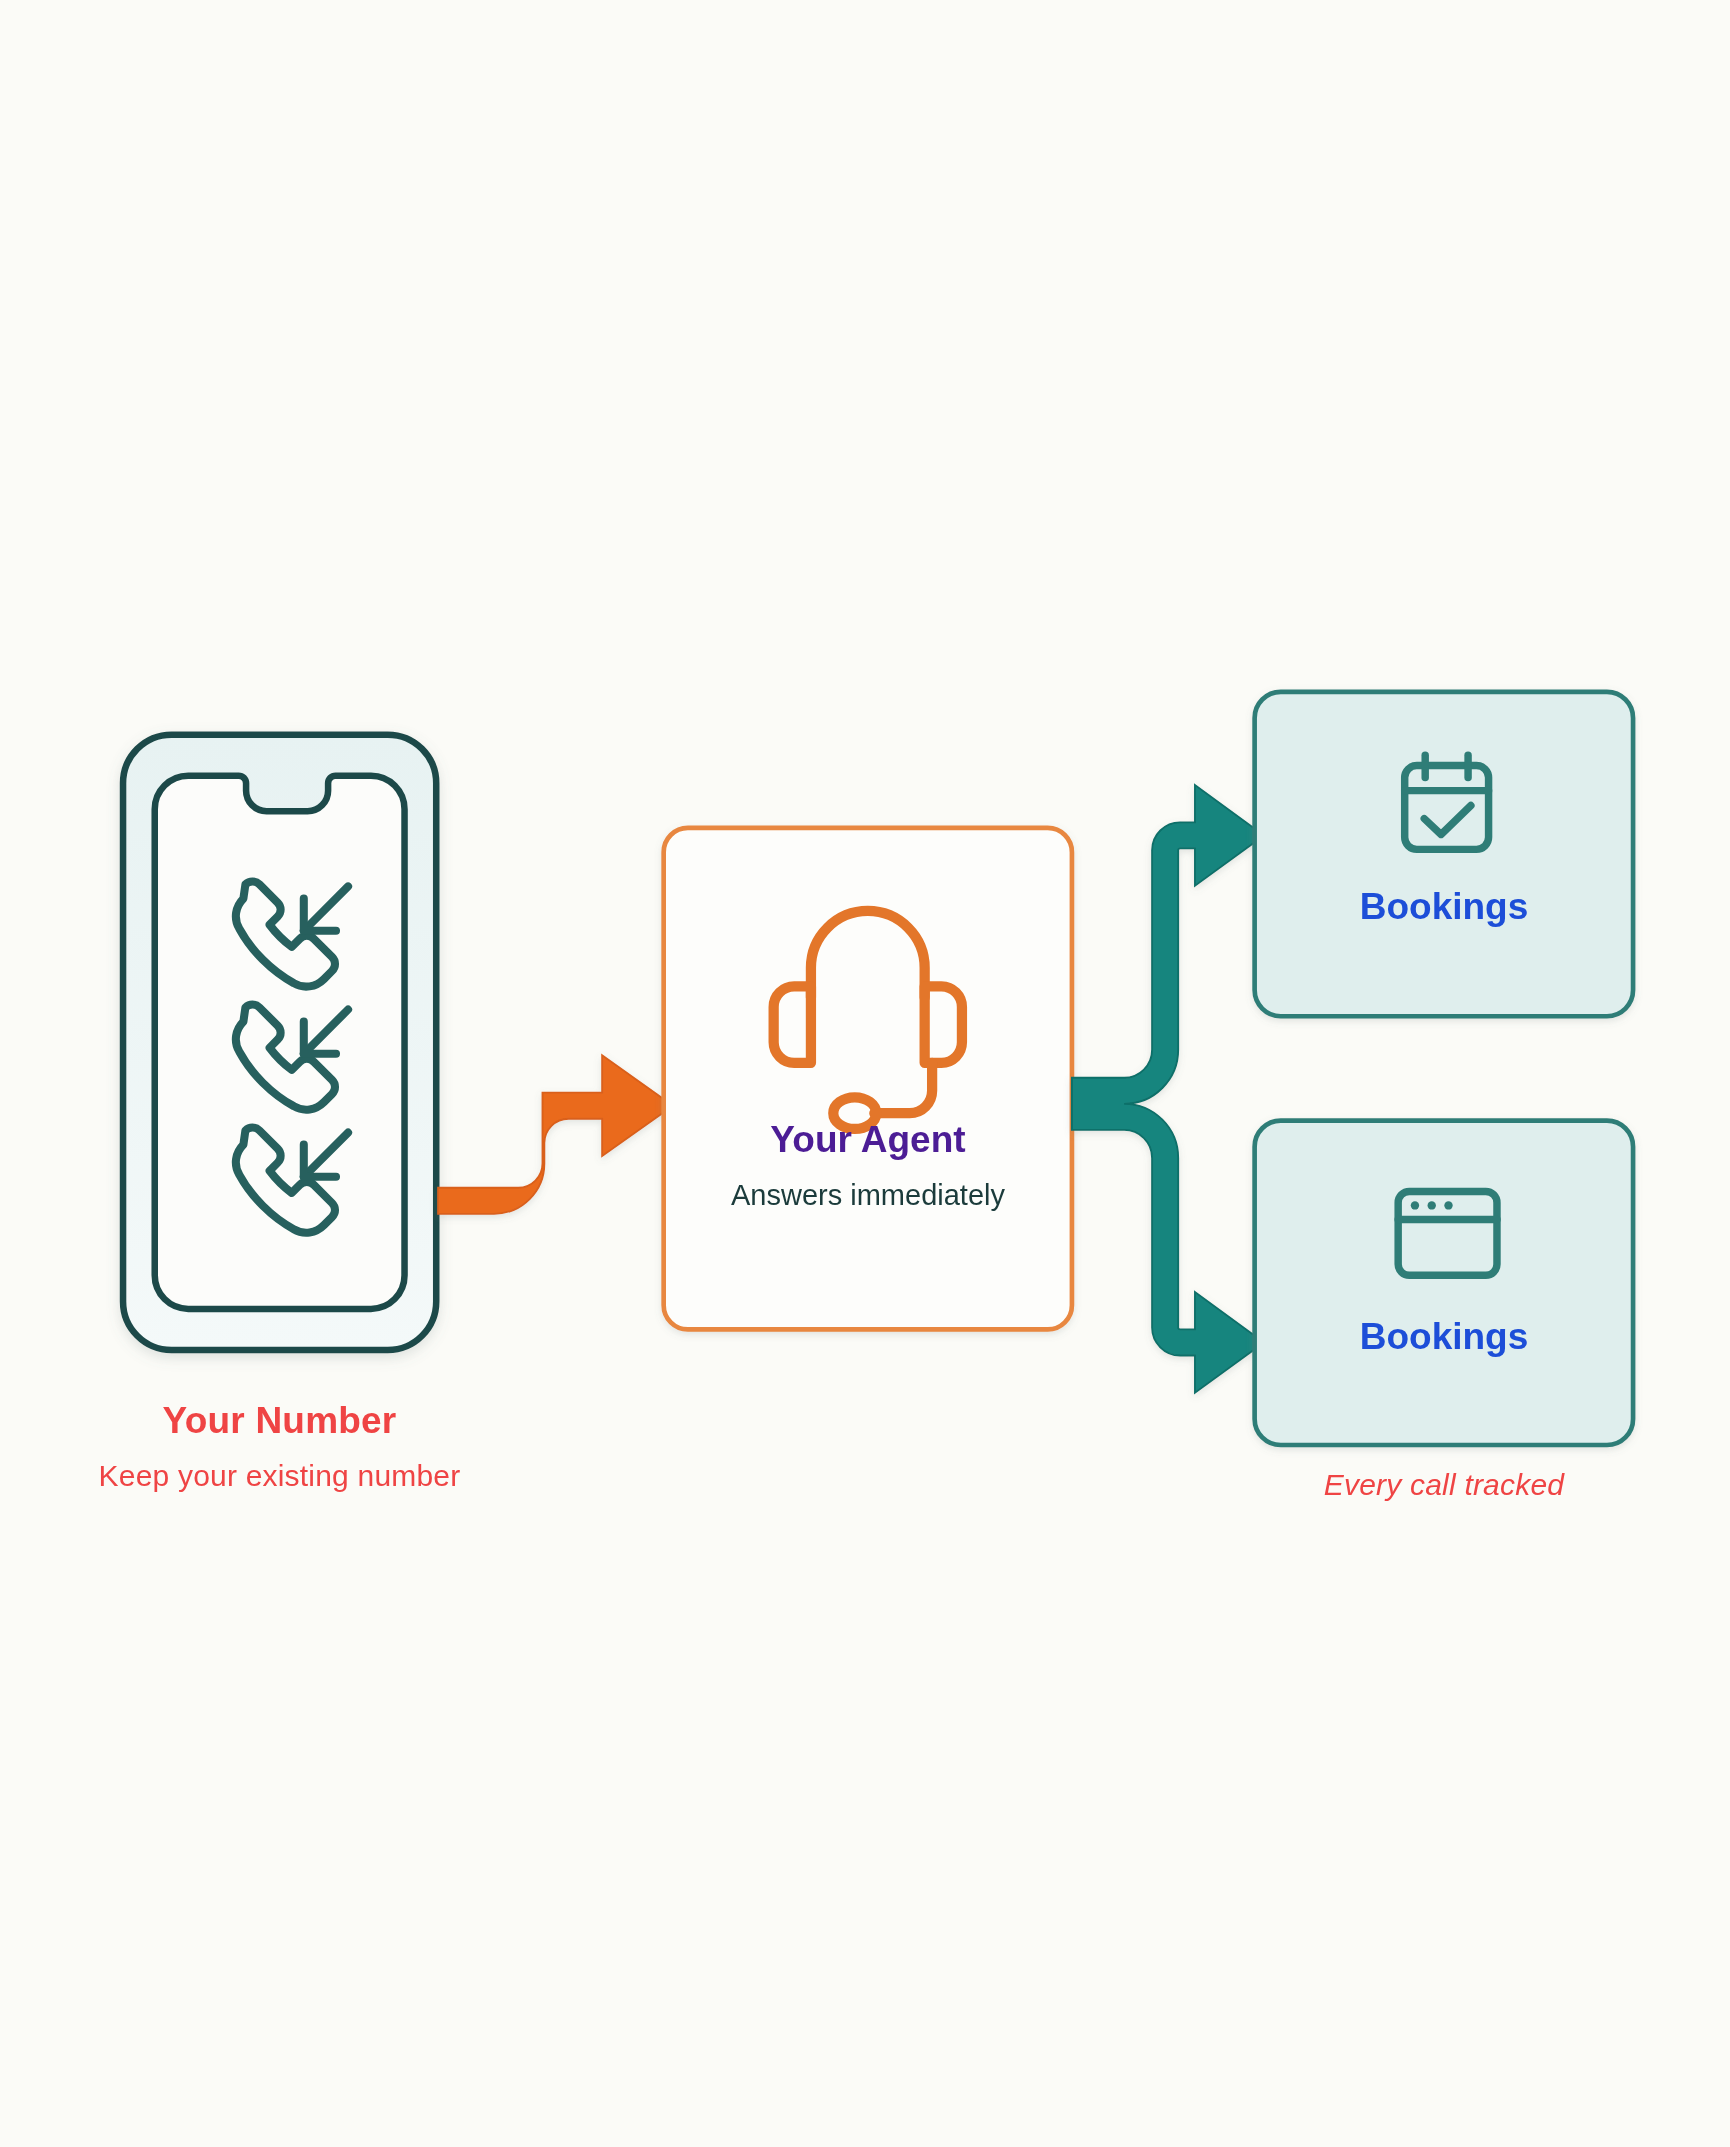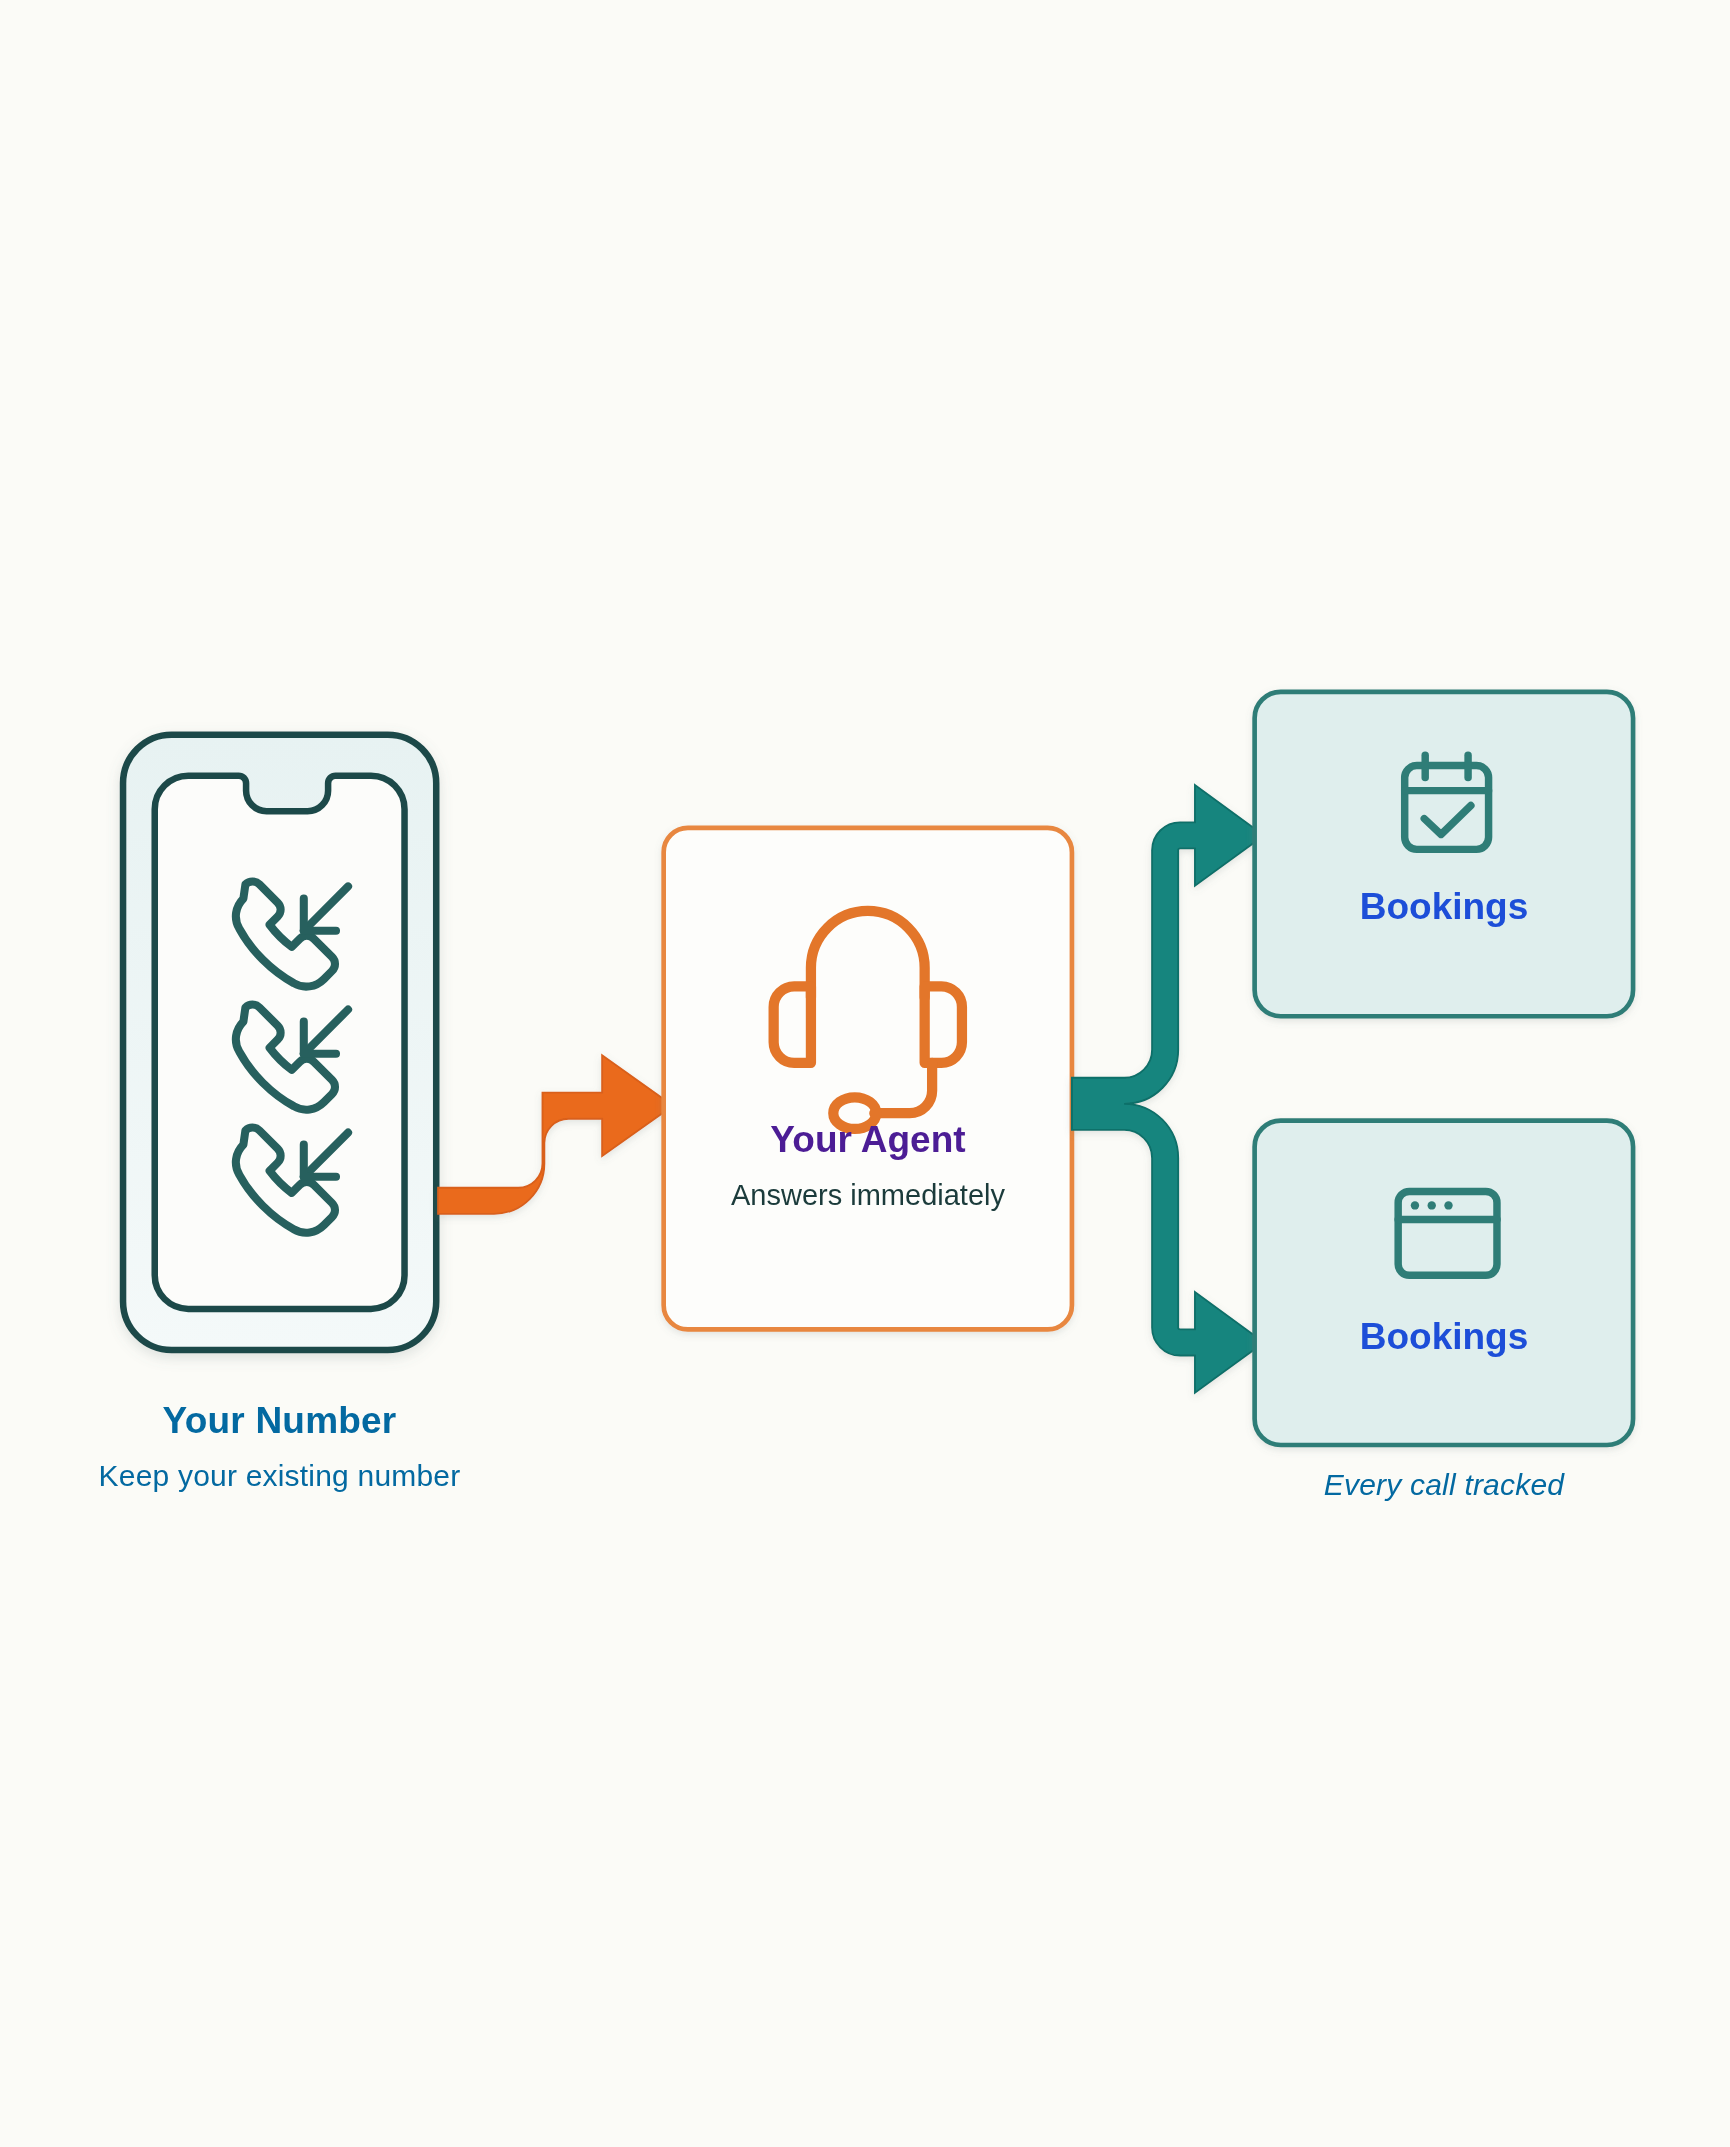--- a/index.html
+++ b/index.html
@@ -6,21 +6,21 @@
   body{
     width:1730px;height:2148px;
     background:#fbfbf7;
     font-family:"Liberation Sans", sans-serif;
     overflow:hidden;
     position:relative;
   }
   #stage{position:absolute;inset:0;width:1730px;height:2148px;}
   svg#diagram{position:absolute;left:0;top:0;width:1730px;height:2148px;}
 
-  .lbl{position:absolute;text-align:center;color:#0369a1;white-space:nowrap;}
+  .lbl{position:absolute;text-align:center;color:#ef4444;white-space:nowrap;}
   .lbl-title{font-size:37px;font-weight:bold;letter-spacing:0.2px;}
   .lbl-sub{font-size:30px;font-weight:normal;letter-spacing:0.2px;}
   .card-title{font-size:37px;font-weight:bold;color:#4c1d95;}
   .card-sub{font-size:29px;font-weight:normal;color:#1b3b3b;}
   .node-title{font-size:37px;font-weight:bold;color:#1d4ed8;}
 </style>
 </head>
 <body>
 
 <div id="stage">

